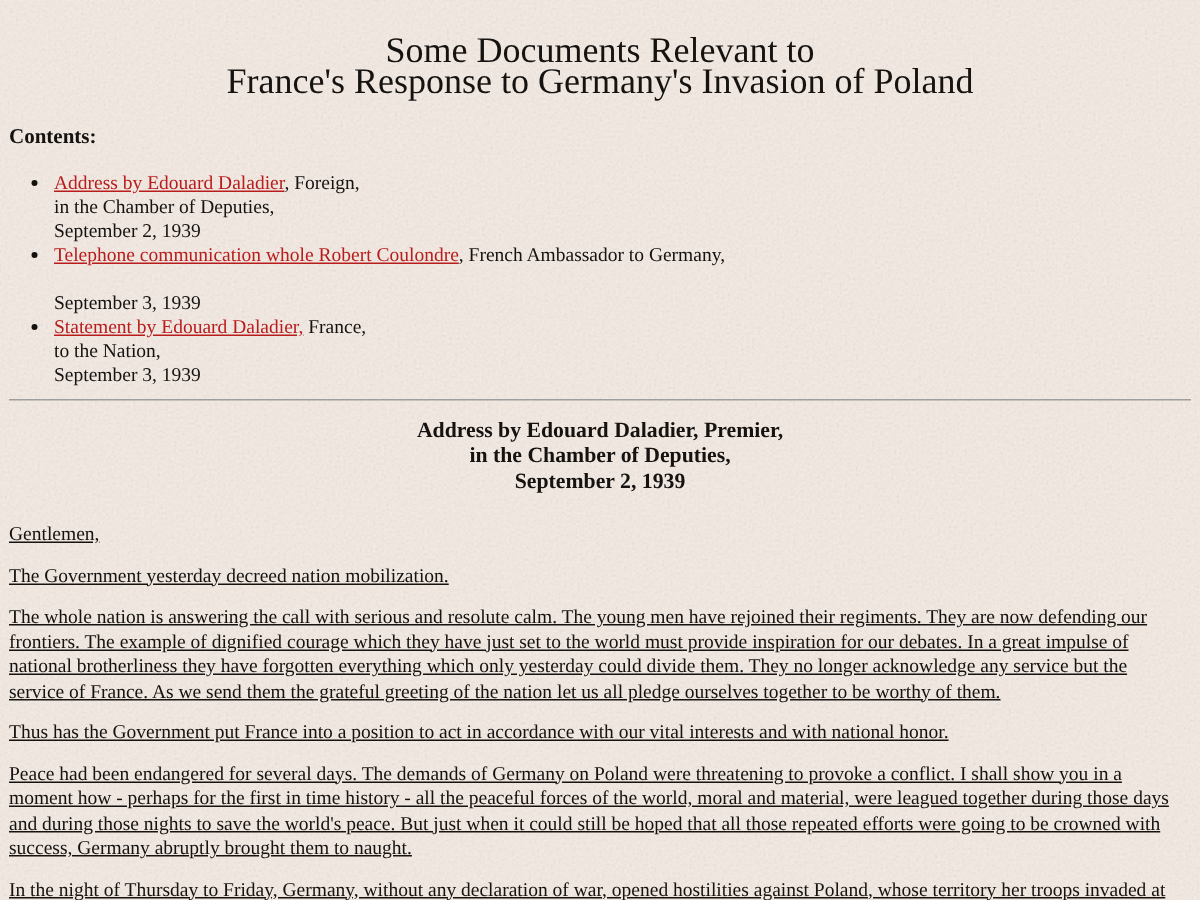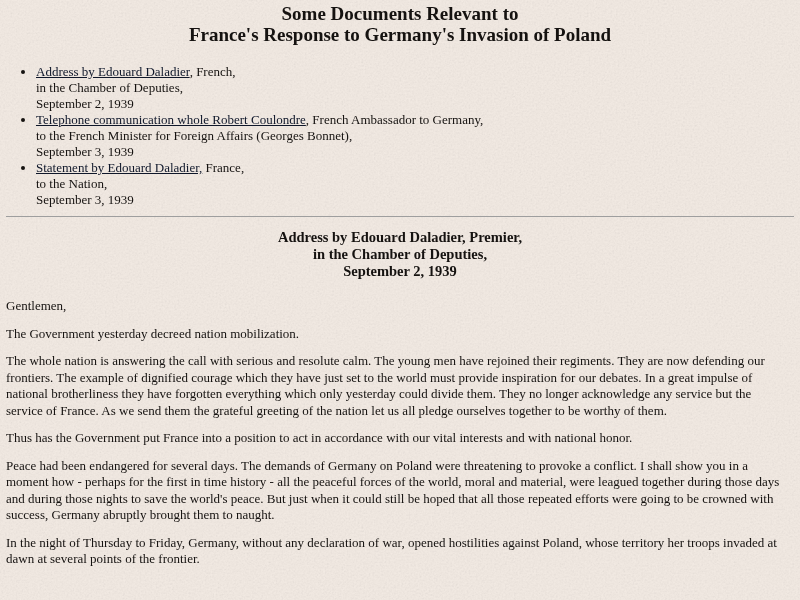--- a/index.html
+++ b/index.html
@@ -10,72 +10,73 @@
     font-family: "Liberation Serif", "DejaVu Serif", serif;
     font-size: 13px; line-height: 16.5px;
     position: relative;
   }
   .texture {
     position: absolute; top: 0; left: 0; width: 800px; height: 600px;
     z-index: 0; pointer-events: none; opacity: 0.16; mix-blend-mode: multiply;
   }
   .content { position: relative; z-index: 1; padding: 0 6px; }
   .page-title {
-    text-align: center; font-weight: bold;
-    font-size: 19px; line-height: 20.5px;
-    margin: 4px 0 19px 0;
+    text-align: center; font-weight: normal;
+    font-size: 24px; line-height: 20.5px;
+    margin: 24px 0 19px 0;
   }
   .contents-label {
     font-weight: bold; font-size: 14px; line-height: 16px; margin: 0;
   }
   ul.toc {
     margin: 14px 0 8px 0; padding-left: 30px;
     line-height: 16px; list-style-type: disc;
   }
   ul.toc li { margin: 0; padding: 0; }
-  a.toc-link { color: #0f172a; text-decoration: underline; cursor: pointer; }
+  a.toc-link { color: #b91c1c; text-decoration: underline; cursor: pointer; }
   hr.divider {
     border: none; border-top: 1px solid #9e9e9e;
     margin: 0 0 12px 0; height: 0;
   }
   .doc-heading {
     text-align: center; font-weight: bold;
     font-size: 14.5px; line-height: 17px;
     margin: 0 0 18px 0;
   }
-  .body-text p { margin: 0 12px 11px 0; }
+  .body-text p { margin: 0 12px 11px 0; text-decoration: underline; }
 </style>
 </head>
 <body>
 
 <svg class="texture" xmlns="http://www.w3.org/2000/svg" width="800" height="600">
   <filter id="paperNoise">
     <feTurbulence type="fractalNoise" baseFrequency="0.55" numOctaves="2" seed="7" result="n"></feTurbulence>
     <feColorMatrix in="n" type="saturate" values="0"></feColorMatrix>
   </filter>
   <rect width="800" height="600" filter="url(#paperNoise)"></rect>
 </svg>
 
 <div class="content">
 
   <div class="page-title">
     <span>Some Documents Relevant to</span><br>
     <span>France's Response to Germany's Invasion of Poland</span>
   </div>
 
+  <p class="contents-label">Contents:</p>
 
   <ul class="toc">
     <li>
-      <a class="toc-link" href="#">Address by Edouard Daladier</a><span>, French,</span><br>
+      <a class="toc-link" href="#">Address by Edouard Daladier</a><span>, Foreign,</span><br>
       <span>in the Chamber of Deputies,</span><br>
       <span>September 2, 1939</span>
     </li>
     <li>
       <a class="toc-link" href="#">Telephone communication whole Robert Coulondre</a><span>, French Ambassador to Germany,</span><br>
-      <span>to the French Minister for Foreign Affairs (Georges Bonnet),</span><br>
+      <br>
       <span>September 3, 1939</span>
     </li>
     <li>
       <a class="toc-link" href="#">Statement by Edouard Daladier,</a><span> France,</span><br>
       <span>to the Nation,</span><br>
       <span>September 3, 1939</span>
     </li>
   </ul>
 
   <hr class="divider">

